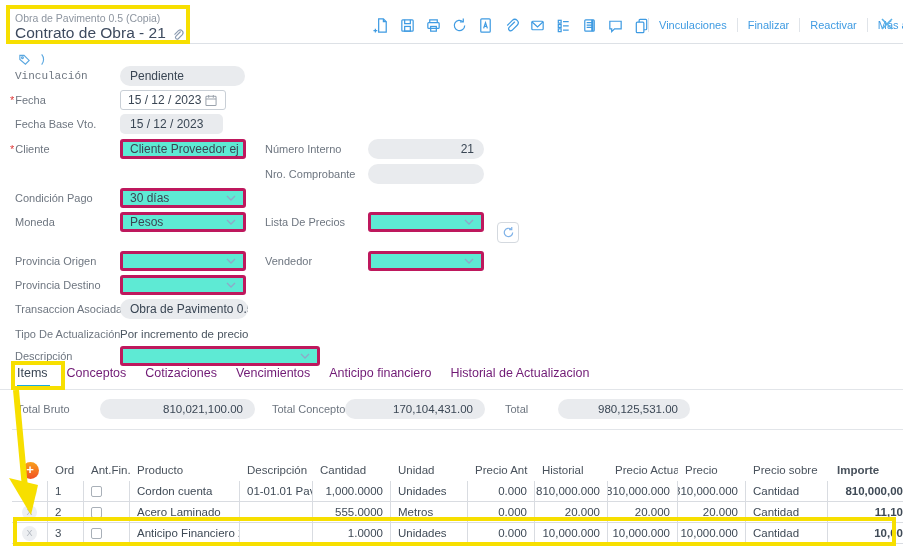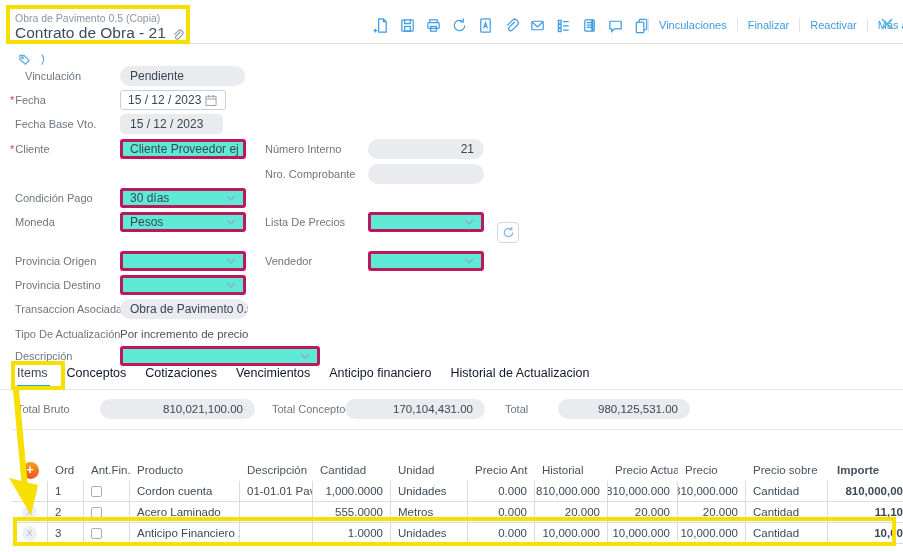--- a/index.html
+++ b/index.html
@@ -38,21 +38,21 @@
   .inp { background:#fff; border:1px solid #c9cfd6; border-radius:3px; padding:0 7px; }
   .sel { background:#5eead4; border:3px solid #be185d; border-radius:3px; padding:0 7px; justify-content:space-between; cursor:pointer; }
   .sel .chev, .inp .cal { flex:0 0 auto; margin-left:4px; }
   .plain { font-size:11.5px; color:#4a5560; }
   .refresh-btn { width:22px; height:21px; border:1px solid #d4d9df; border-radius:4px; background:#fff;
     display:flex; align-items:center; justify-content:center; cursor:pointer; }
   .refresh-btn svg { stroke:#7fb2e8; fill:none; stroke-width:1.3; }
 
   
   .tabs { top:366px; left:17px; display:flex; gap:19px; }
-  .tab { font-size:12.5px; color:#0f172a; padding-bottom:6px; position:relative; cursor:pointer; white-space:nowrap; }
+  .tab { font-size:12.5px; color:#701a75; padding-bottom:6px; position:relative; cursor:pointer; white-space:nowrap; }
   .tab.active { color:#3a4654; }
   .tab.active::after { content:""; position:absolute; left:0; right:-2px; bottom:-2px; height:3px; background:#1ca9db; }
   .tabs-divider { top:389px; left:0; right:0; height:1px; background:#e2e5e9; }
 
   
   .tot-lbl { font-size:11px; color:#6e7680; }
   .tot-pill { height:20px; background:#e9ebee; border-radius:10px; display:flex; align-items:center;
     justify-content:flex-end; font-size:11.5px; color:#3a4654; padding:0 12px; }
   .mid-divider { top:429px; left:12px; right:0; height:1px; background:#e2e5e9; }
 
@@ -200,21 +200,21 @@
   <div class="abs mini-icons">
     <svg width="13" height="13" viewBox="0 0 14 14">
         <path d="M2 7V2.5H6.5L12 8l-4 4z"></path>
         <circle cx="4.8" cy="5" r="1"></circle>
       </svg>
     <svg width="8" height="13" viewBox="0 0 8 14">
         <path d="M1.5 1.5a8.5 8.5 0 0 1 0 11"></path>
       </svg>
   </div>
 
-  <div class="abs lbl" style="top:70px;left:25px;"><span>Vinculación</span></div>
+  <div class="abs lbl" style="top:70px;left:15px;font-family:Liberation Mono, monospace;"><span>Vinculación</span></div>
   <div class="abs fld ro" style="top:66px;left:120px;width:125px;">
       <span>Pendiente</span>
     </div>
 
   <div class="abs lbl" style="top:94px;left:10px;"><span class="star">*</span><span>Fecha</span></div>
   <div class="abs fld inp" style="top:90px;left:120px;width:106px;">
     <span>15 / 12 / 2023</span>
     <svg class="cal" width="12" height="13" viewBox="0 0 13 14" fill="none" stroke="#9aa2ac" stroke-width="1.1">
         <rect x="1" y="2.5" width="11" height="10" rx="1"></rect>
         <path d="M4 1v3M9 1v3M1 5.5h11"></path>

